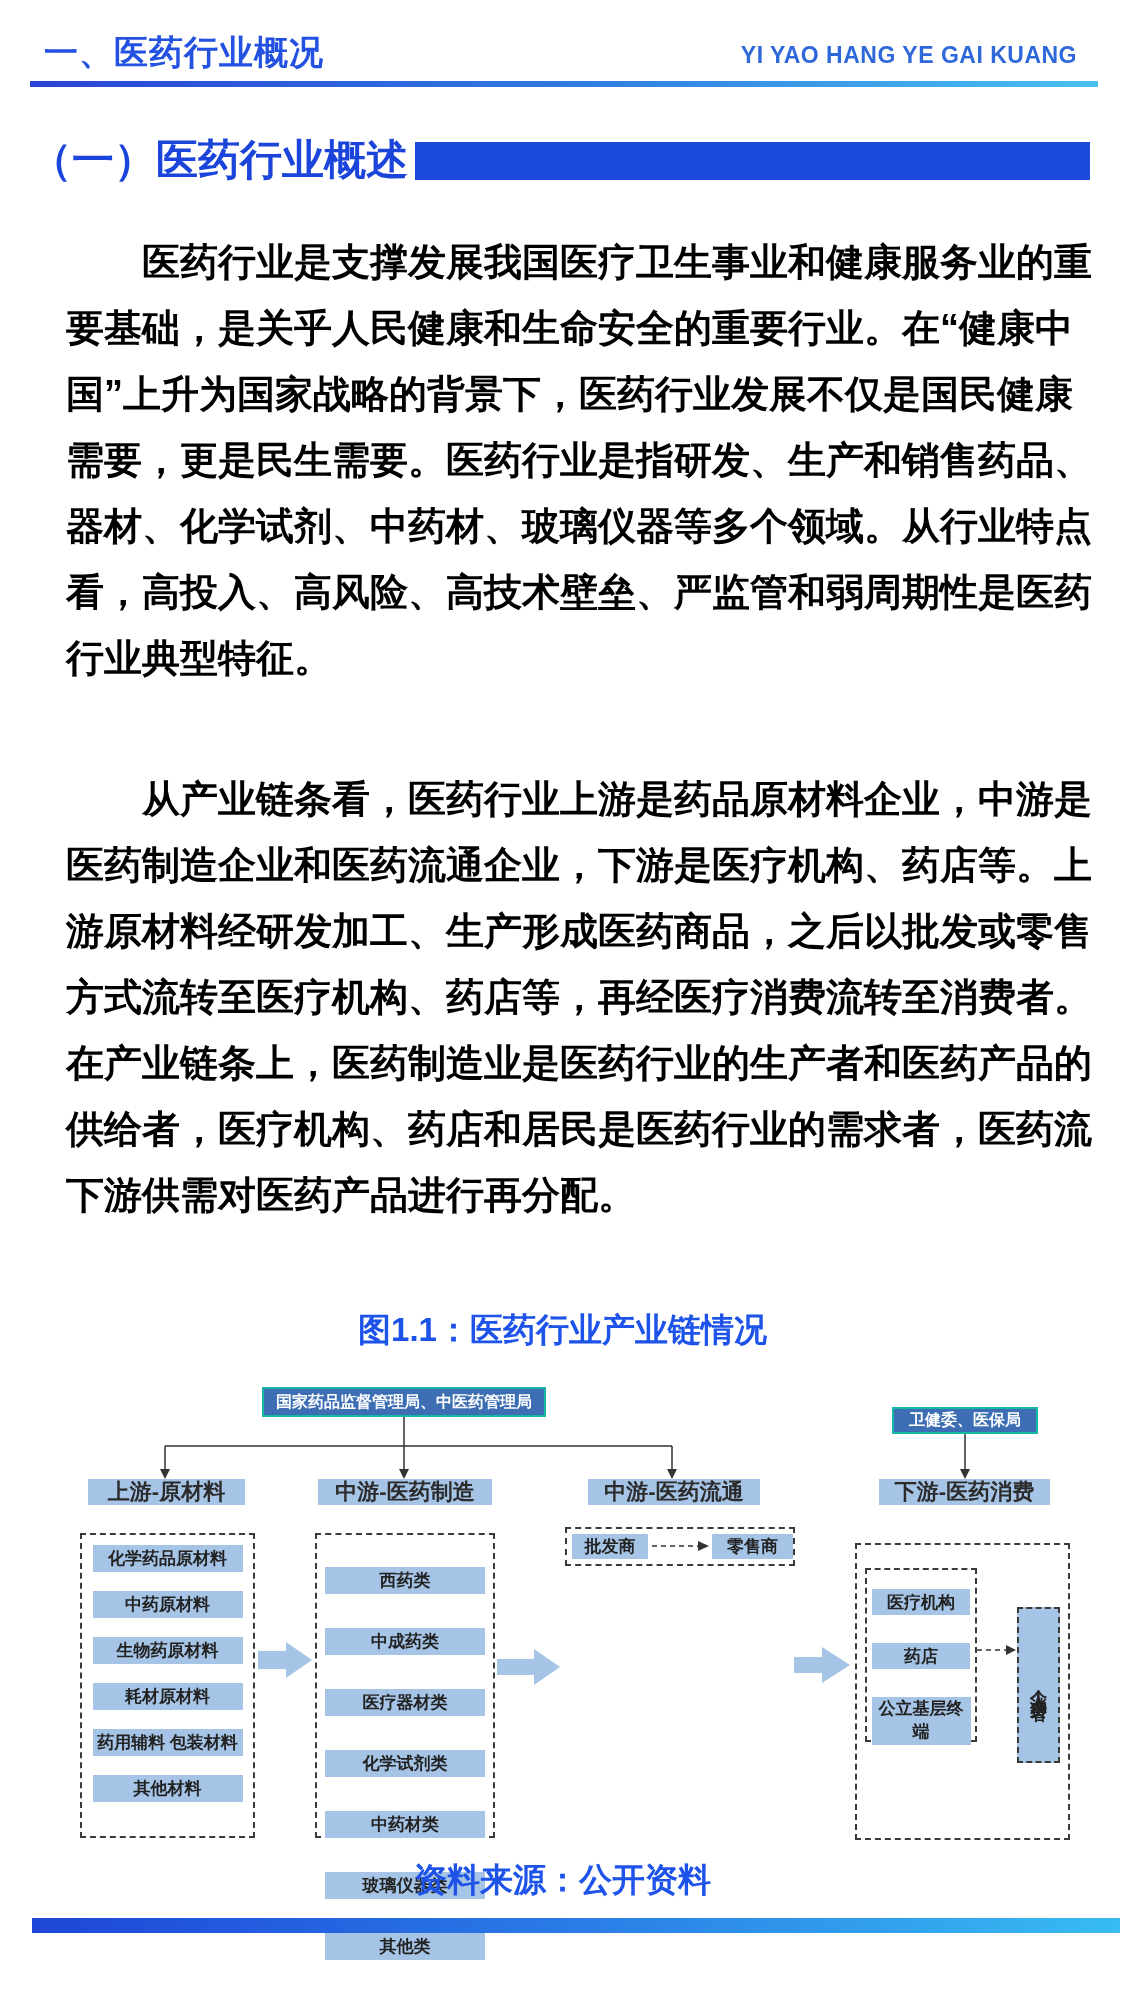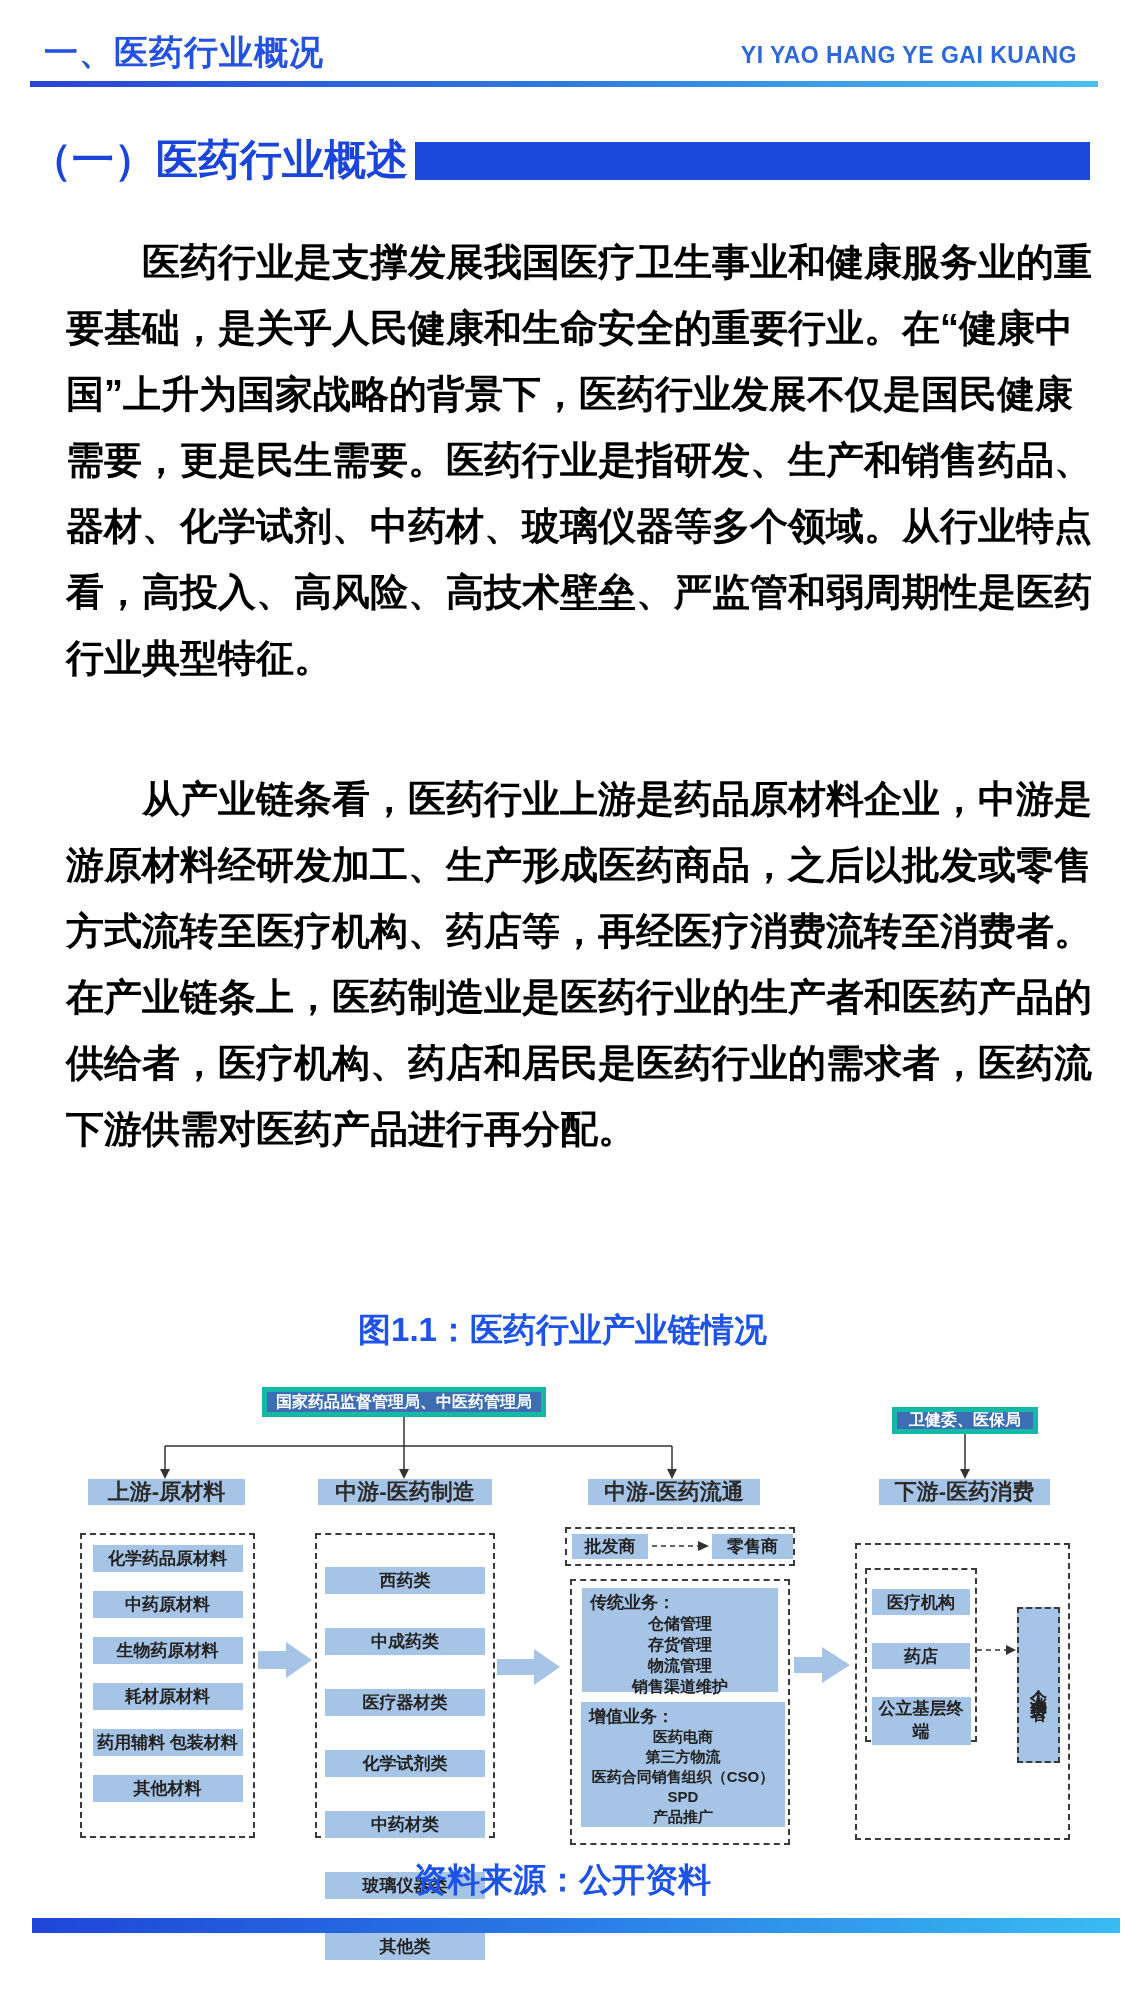--- a/index.html
+++ b/index.html
@@ -32,21 +32,21 @@
           font-size:33px;font-weight:600;color:#1d53e8;}
 
   
   .bottom-bar{position:absolute;left:32px;top:1918px;width:1088px;height:15px;
               background:linear-gradient(90deg,#1e46d8,#2a7ce6,#38bcf2);}
 
   
   .diagram{position:absolute;left:60px;top:1372px;width:1010px;height:482px;font-weight:600;}
   .dg-svg{position:absolute;left:0;top:0;}
   .dg-box{position:absolute;display:flex;align-items:center;justify-content:center;box-sizing:border-box;}
-  .dark{background:#3d6eb4;border:5px solid #14b8a6;color:#fff;font-size:16px;font-weight:600;white-space:nowrap;}
+  .dark{background:#3d6eb4;border:2px solid #14b8a6;color:#fff;font-size:16px;font-weight:600;white-space:nowrap;}
   .hdr{background:#a6c4e6;color:#2b2b2b;font-size:22px;font-weight:700;white-space:nowrap;}
   .dg-dash{position:absolute;border:2px dashed #3a3a3a;box-sizing:border-box;}
   .dg-list{display:flex;flex-direction:column;align-items:center;justify-content:flex-end;}
   .dg-item{background:#a6c4e6;color:#222;font-size:17px;display:flex;align-items:center;
            justify-content:center;text-align:center;flex:none;box-sizing:border-box;}
   .col1-list{padding-top:10px;gap:19px;}
   .col1-list .dg-item{width:150px;height:27px;white-space:nowrap;}
   .col2-list{padding-top:10px;gap:12px;}
   .col2-list .dg-item{width:160px;height:27px;white-space:nowrap;margin-top:22px;}
   .col4-list{padding-top:19px;gap:28px;}
@@ -77,20 +77,21 @@
       <div class="bline">医药行业是支撑发展我国医疗卫生事业和健康服务业的重</div>
       <div class="bline">要基础，是关乎人民健康和生命安全的重要行业。在“健康中</div>
       <div class="bline">国”上升为国家战略的背景下，医药行业发展不仅是国民健康</div>
       <div class="bline">需要，更是民生需要。医药行业是指研发、生产和销售药品、</div>
       <div class="bline">器材、化学试剂、中药材、玻璃仪器等多个领域。从行业特点</div>
       <div class="bline">看，高投入、高风险、高技术壁垒、严监管和弱周期性是医药</div>
       <div class="bline">行业典型特征。</div>
     </div>
   <div class="para p2">
       <div class="bline">从产业链条看，医药行业上游是药品原材料企业，中游是</div>
+      <div class="bline">医药制造企业和医药流通企业，下游是医疗机构、药店等。上</div>
       <div class="bline">游原材料经研发加工、生产形成医药商品，之后以批发或零售</div>
       <div class="bline">方式流转至医疗机构、药店等，再经医疗消费流转至消费者。</div>
       <div class="bline">在产业链条上，医药制造业是医药行业的生产者和医药产品的</div>
       <div class="bline">供给者，医疗机构、药店和居民是医药行业的需求者，医药流</div>
       <div class="bline">下游供需对医药产品进行再分配。</div>
     </div>
 
   <div class="fig-caption">图1.1：医药行业产业链情况</div>
 
   <div class="diagram">
@@ -141,41 +142,20 @@
           <div class="dg-item">中药材类</div>
           <div class="dg-item">玻璃仪器类</div>
           <div class="dg-item">其他类</div>
         </div>
     </div>
 
     <div class="dg-dash" style="left:505px;top:155px;width:230px;height:39px"></div>
     <div class="dg-box dg-item" style="left:512px;top:162px;width:76px;height:25px">批发商</div>
     <div class="dg-box dg-item" style="left:652px;top:162px;width:81px;height:25px">零售商</div>
 
-    <div class="dg-dash" style="left:510px;top:207px;width:220px;height:266px">
-      <div class="dg-block" style="position:absolute;left:10px;top:7px;width:196px;height:104px">
-        <div class="dg-block-title">传统业务：</div>
-        <div class="dg-list blk-list">
-            <div class="dg-item">仓储管理</div>
-            <div class="dg-item">存货管理</div>
-            <div class="dg-item">物流管理</div>
-            <div class="dg-item">销售渠道维护</div>
-          </div>
-      </div>
-      <div class="dg-block" style="position:absolute;left:9px;top:121px;width:204px;height:125px">
-        <div class="dg-block-title">增值业务：</div>
-        <div class="dg-list blk-list va-list">
-            <div class="dg-item">医药电商</div>
-            <div class="dg-item">第三方物流</div>
-            <div class="dg-item">医药合同销售组织（CSO）</div>
-            <div class="dg-item">SPD</div>
-            <div class="dg-item">产品推广</div>
-          </div>
-      </div>
-    </div>
 
     <div class="dg-dash" style="left:795px;top:171px;width:215px;height:297px"></div>
     <div class="dg-dash" style="left:805px;top:196px;width:112px;height:174px">
       <div class="dg-list col4-list">
           <div class="dg-item">医疗机构</div>
           <div class="dg-item">药店</div>
           <div class="dg-item">公立基层终端</div>
         </div>
     </div>
     <div class="consumer" style="left:957px;top:235px;width:43px;height:156px">个人消费者</div>

